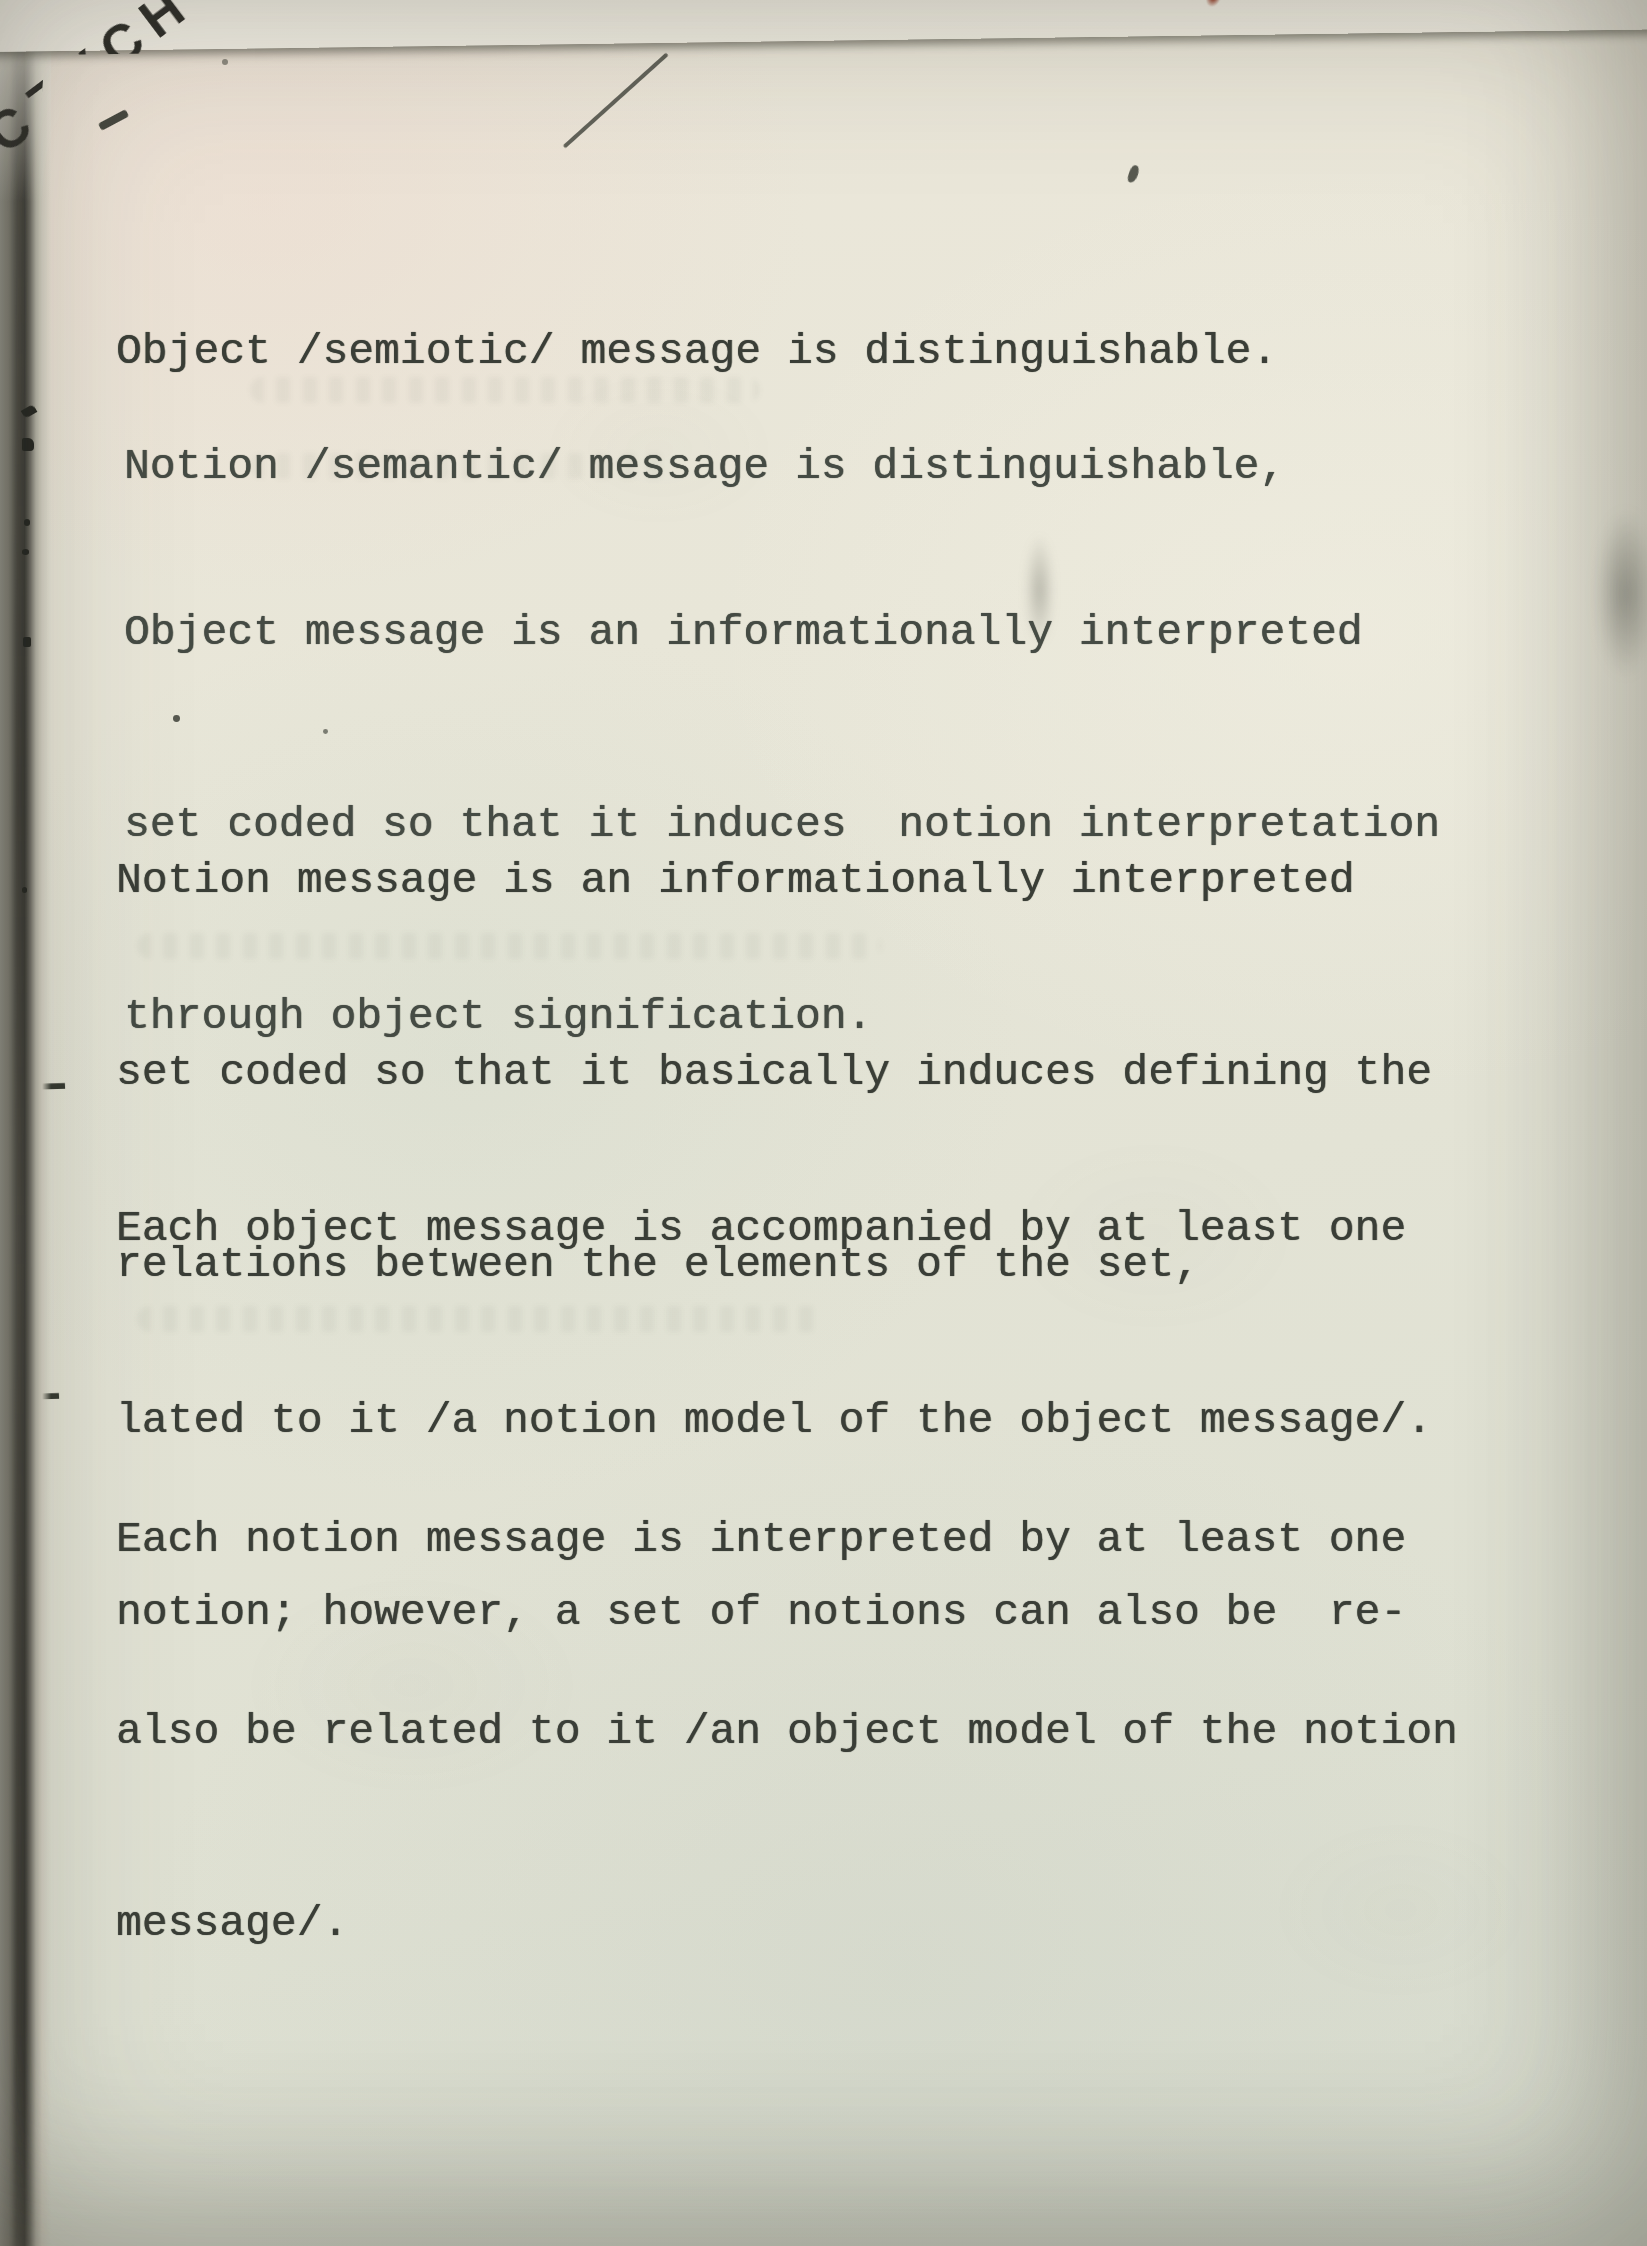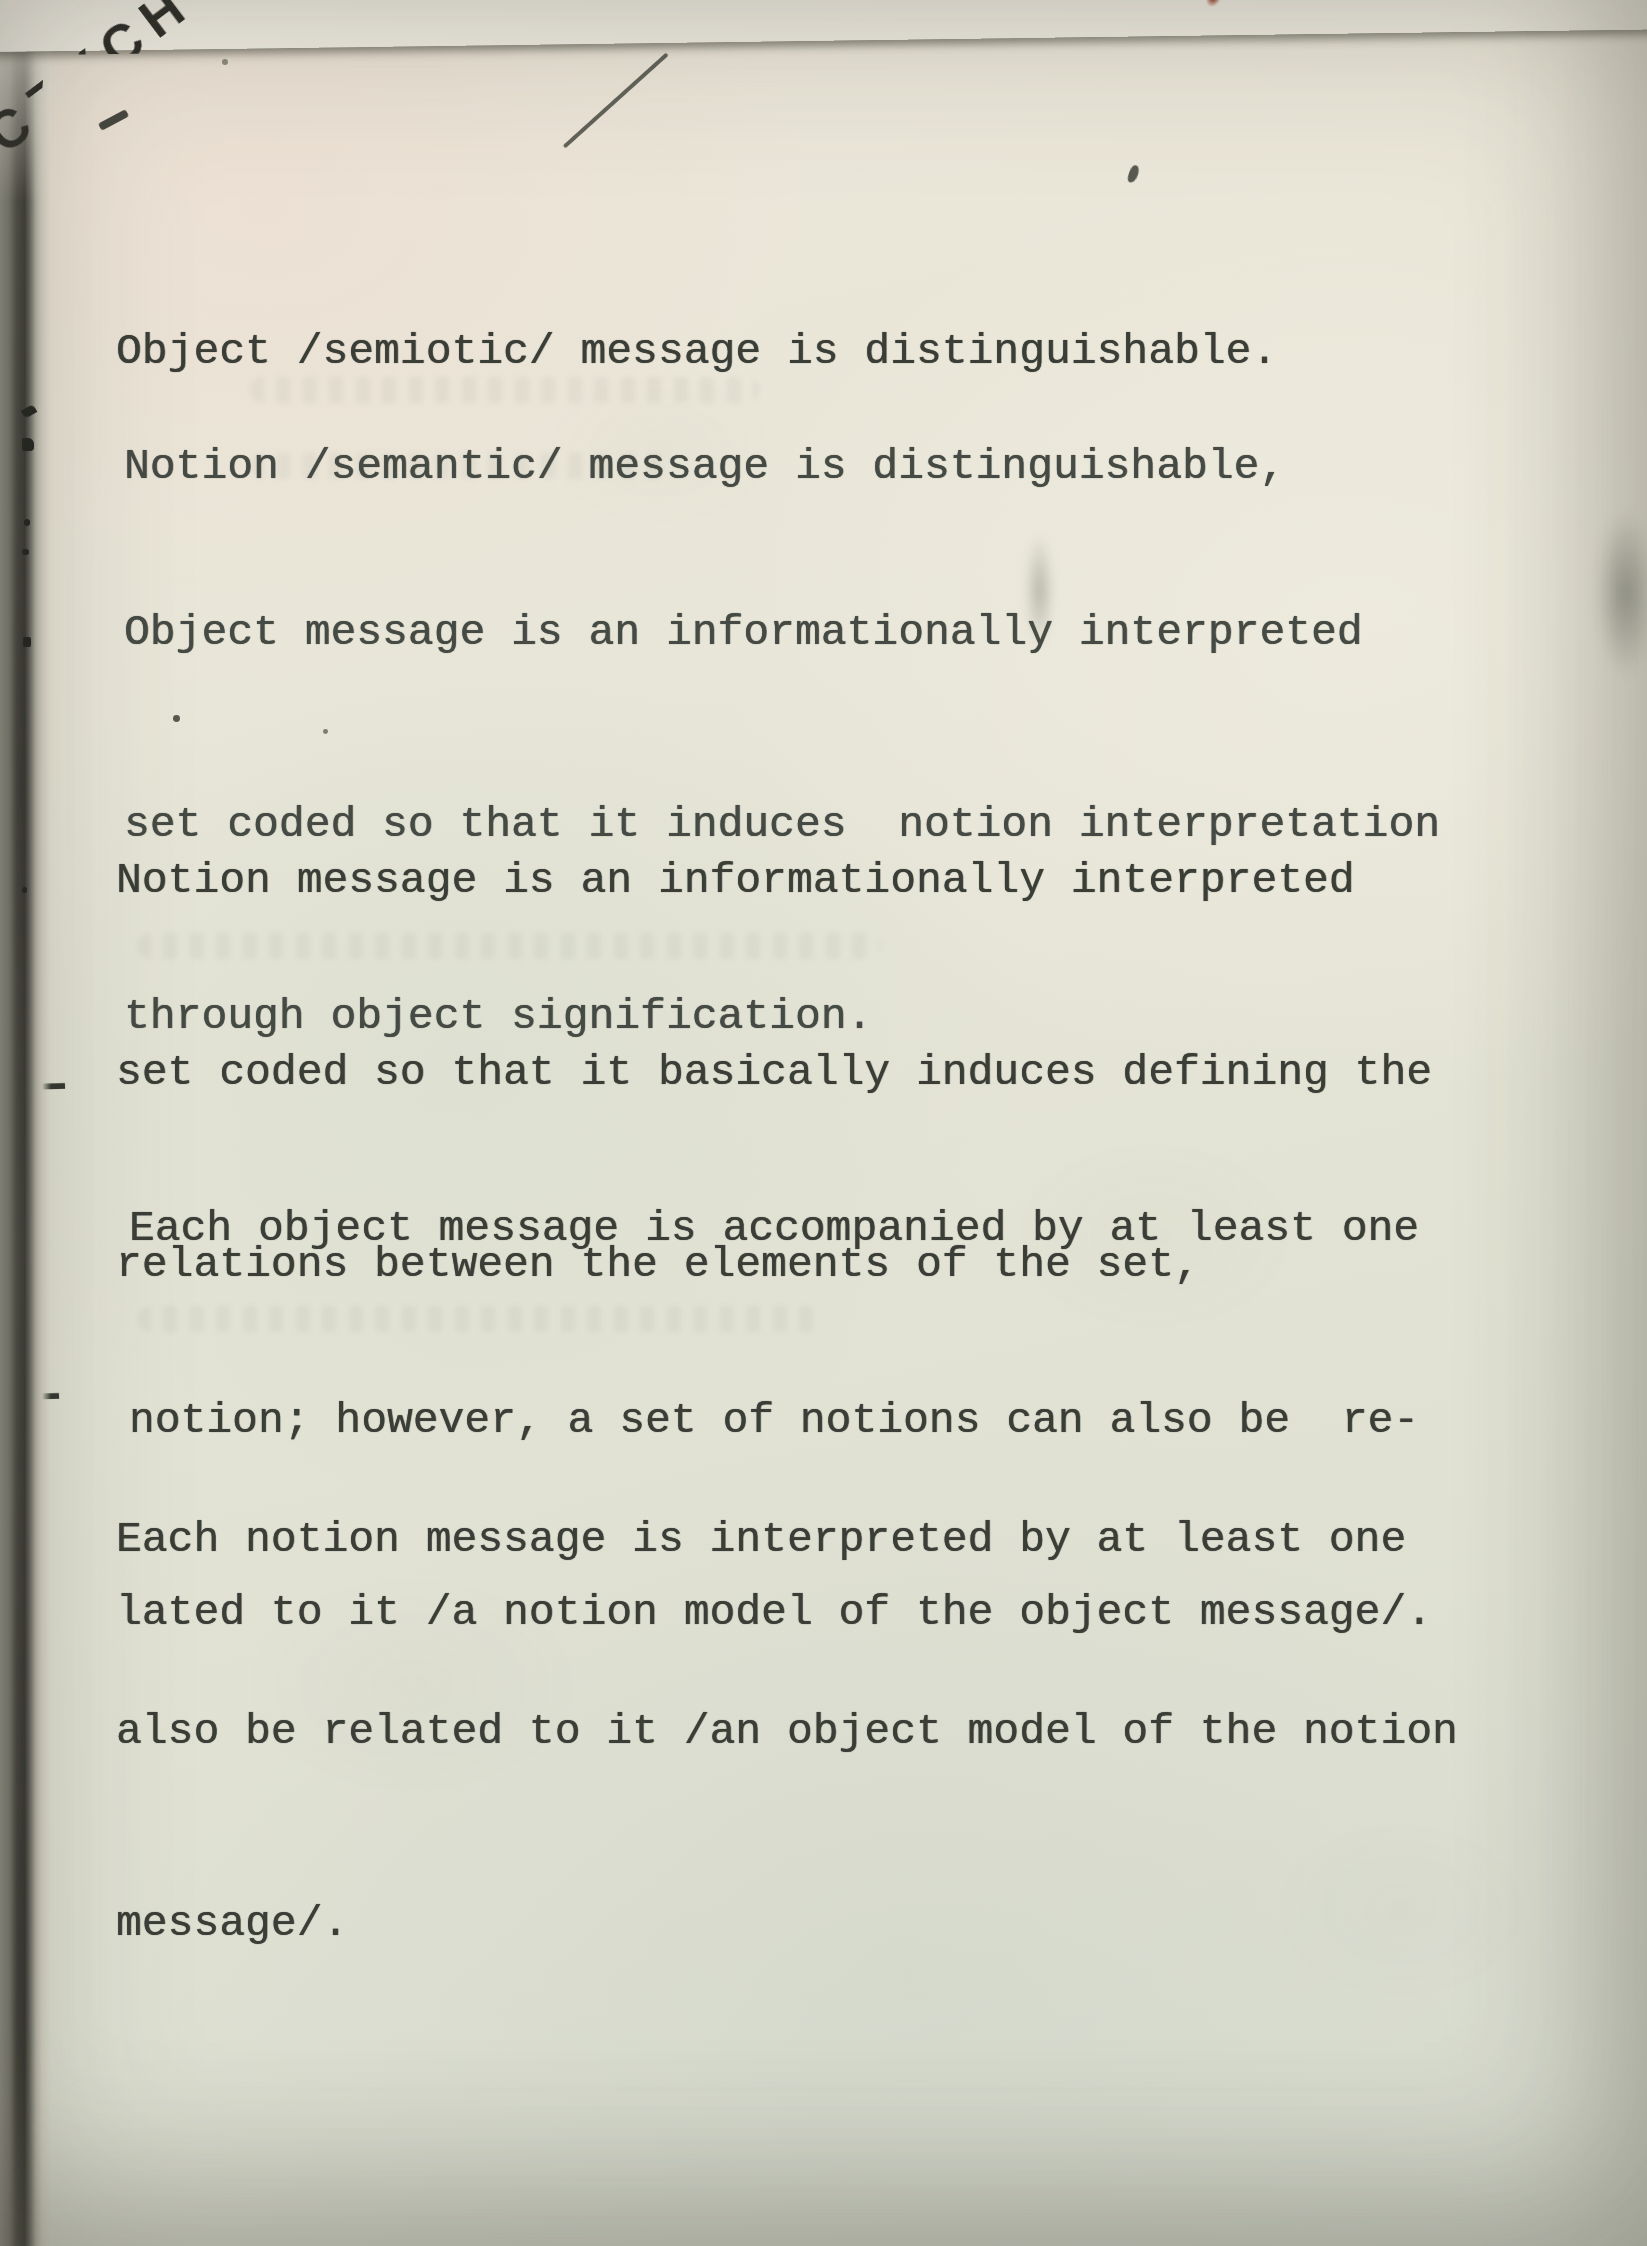--- a/index.html
+++ b/index.html
@@ -35,21 +35,21 @@
     font-size:43px;line-height:64px;
     color:#3a3e37;
     white-space:pre;
     text-shadow:0 0 1px rgba(44,49,41,.8), 0.7px 0.4px 0 rgba(44,49,41,.35);
     filter:blur(0.3px);
   }
   .p0{top:192px;}
   .p1{top:307px;}
   .p2{top:473px;}
   .p3{top:721px;}
-  .p4{top:1069px;text-align:center;}
+  .p4{top:1069px;}
   .p5{top:1380px;}
   .p1,.p2{color:#454b44;margin-left:8px;}
   .tline{white-space:pre;}
   
   .mdash{
     position:absolute;
     font-size:57px;font-weight:bold;color:#33372f;
     transform:scaleX(1.25) rotate(-2deg);transform-origin:left center;
     filter:blur(0.5px);line-height:19.6px;
   }
@@ -160,22 +160,22 @@
     </div>
 
     <div class="para p3">
       <div class="tline">Notion message is an informationally interpreted</div>
       <div class="tline">set coded so that it basically induces defining the</div>
       <div class="tline">relations between the elements of the set,</div>
     </div>
 
     <div class="para p4">
       <div class="tline">Each object message is accompanied by at least one</div>
+      <div class="tline">lated to it /a notion model of the object message/.</div>
       <div class="tline">notion; however, a set of notions can also be  re-</div>
-      <div class="tline">lated to it /a notion model of the object message/.</div>
     </div>
 
     <div class="para p5">
       <div class="tline">Each notion message is interpreted by at least one</div>
       <div class="tline">also be related to it /an object model of the notion</div>
       <div class="tline">message/.</div>
     </div>
 
     <div class="mdash m0">—</div>
     <div class="mdash m1">—</div>

